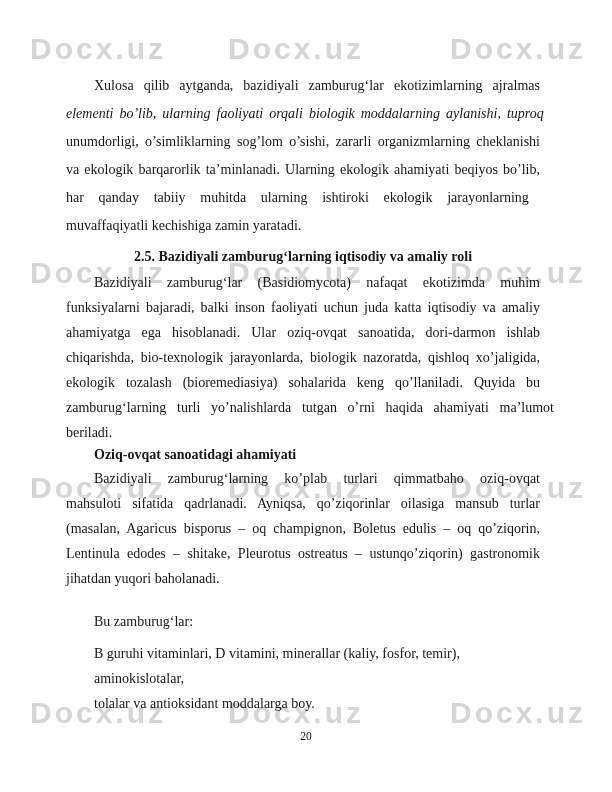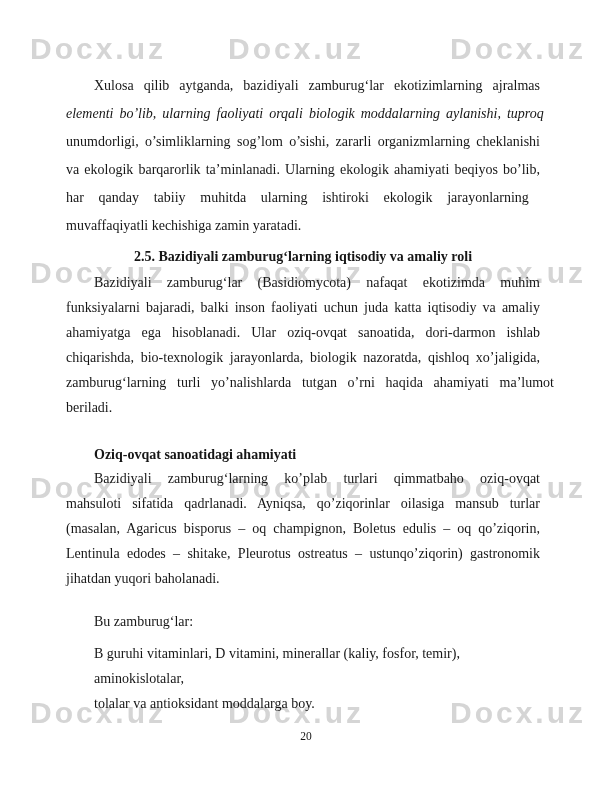--- a/index.html
+++ b/index.html
@@ -69,20 +69,21 @@
       <div class="line" style="height: 28px; line-height: 28px;"><span>muvaffaqiyatli kechishiga zamin yaratadi.</span></div>
     </div>
     <div class="block bold center" style="top: 244px;">
       <div class="line" style="height: 25px; line-height: 25px;"><span>2.5. Bazidiyali zamburug‘larning iqtisodiy va amaliy roli</span></div>
     </div>
     <div class="block" style="top: 270px;">
       <div class="line j" style="height: 25px; line-height: 25px; padding-left: 28px;"><span style="word-spacing: 11.8344px;">Bazidiyali zamburug‘lar (Basidiomycota) nafaqat ekotizimda muhim</span></div>
       <div class="line j" style="height: 25px; line-height: 25px;"><span style="word-spacing: 2.57187px;">funksiyalarni bajaradi, balki inson faoliyati uchun juda katta iqtisodiy va amaliy</span></div>
       <div class="line j" style="height: 25px; line-height: 25px;"><span style="word-spacing: 7.56473px;">ahamiyatga ega hisoblanadi. Ular oziq-ovqat sanoatida, dori-darmon ishlab</span></div>
       <div class="line j" style="height: 25px; line-height: 25px;"><span style="word-spacing: 3.1849px;">chiqarishda, bio-texnologik jarayonlarda, biologik nazoratda, qishloq xo’jaligida,</span></div>
+      <div class="line j" style="height: 25px; line-height: 25px;"><span style="word-spacing: 7.39732px;">ekologik tozalash (bioremediasiya) sohalarida keng qo’llaniladi. Quyida bu</span></div>
       <div class="line j" style="height: 25px; line-height: 25px;"><span style="word-spacing: 7.22991px;">zamburug‘larning turli yo’nalishlarda tutgan o’rni haqida ahamiyati ma’lumot</span></div>
       <div class="line" style="height: 25px; line-height: 25px;"><span>beriladi.</span></div>
     </div>
     <div class="block" style="top: 442px;">
       <div class="line" style="height: 25px; line-height: 25px; padding-left: 28px; font-weight: bold;"><span>Oziq-ovqat sanoatidagi ahamiyati</span></div>
     </div>
     <div class="block" style="top: 466px;">
       <div class="line j" style="height: 25px; line-height: 25px; padding-left: 28px;"><span style="word-spacing: 12.7656px;">Bazidiyali zamburug‘larning ko’plab turlari qimmatbaho oziq-ovqat</span></div>
       <div class="line j" style="height: 25px; line-height: 25px;"><span style="word-spacing: 7.41071px;">mahsuloti sifatida qadrlanadi. Ayniqsa, qo’ziqorinlar oilasiga mansub turlar</span></div>
       <div class="line j" style="height: 25px; line-height: 25px;"><span style="word-spacing: 3.5px;">(masalan, Agaricus bisporus – oq champignon, Boletus edulis – oq qo’ziqorin,</span></div>

